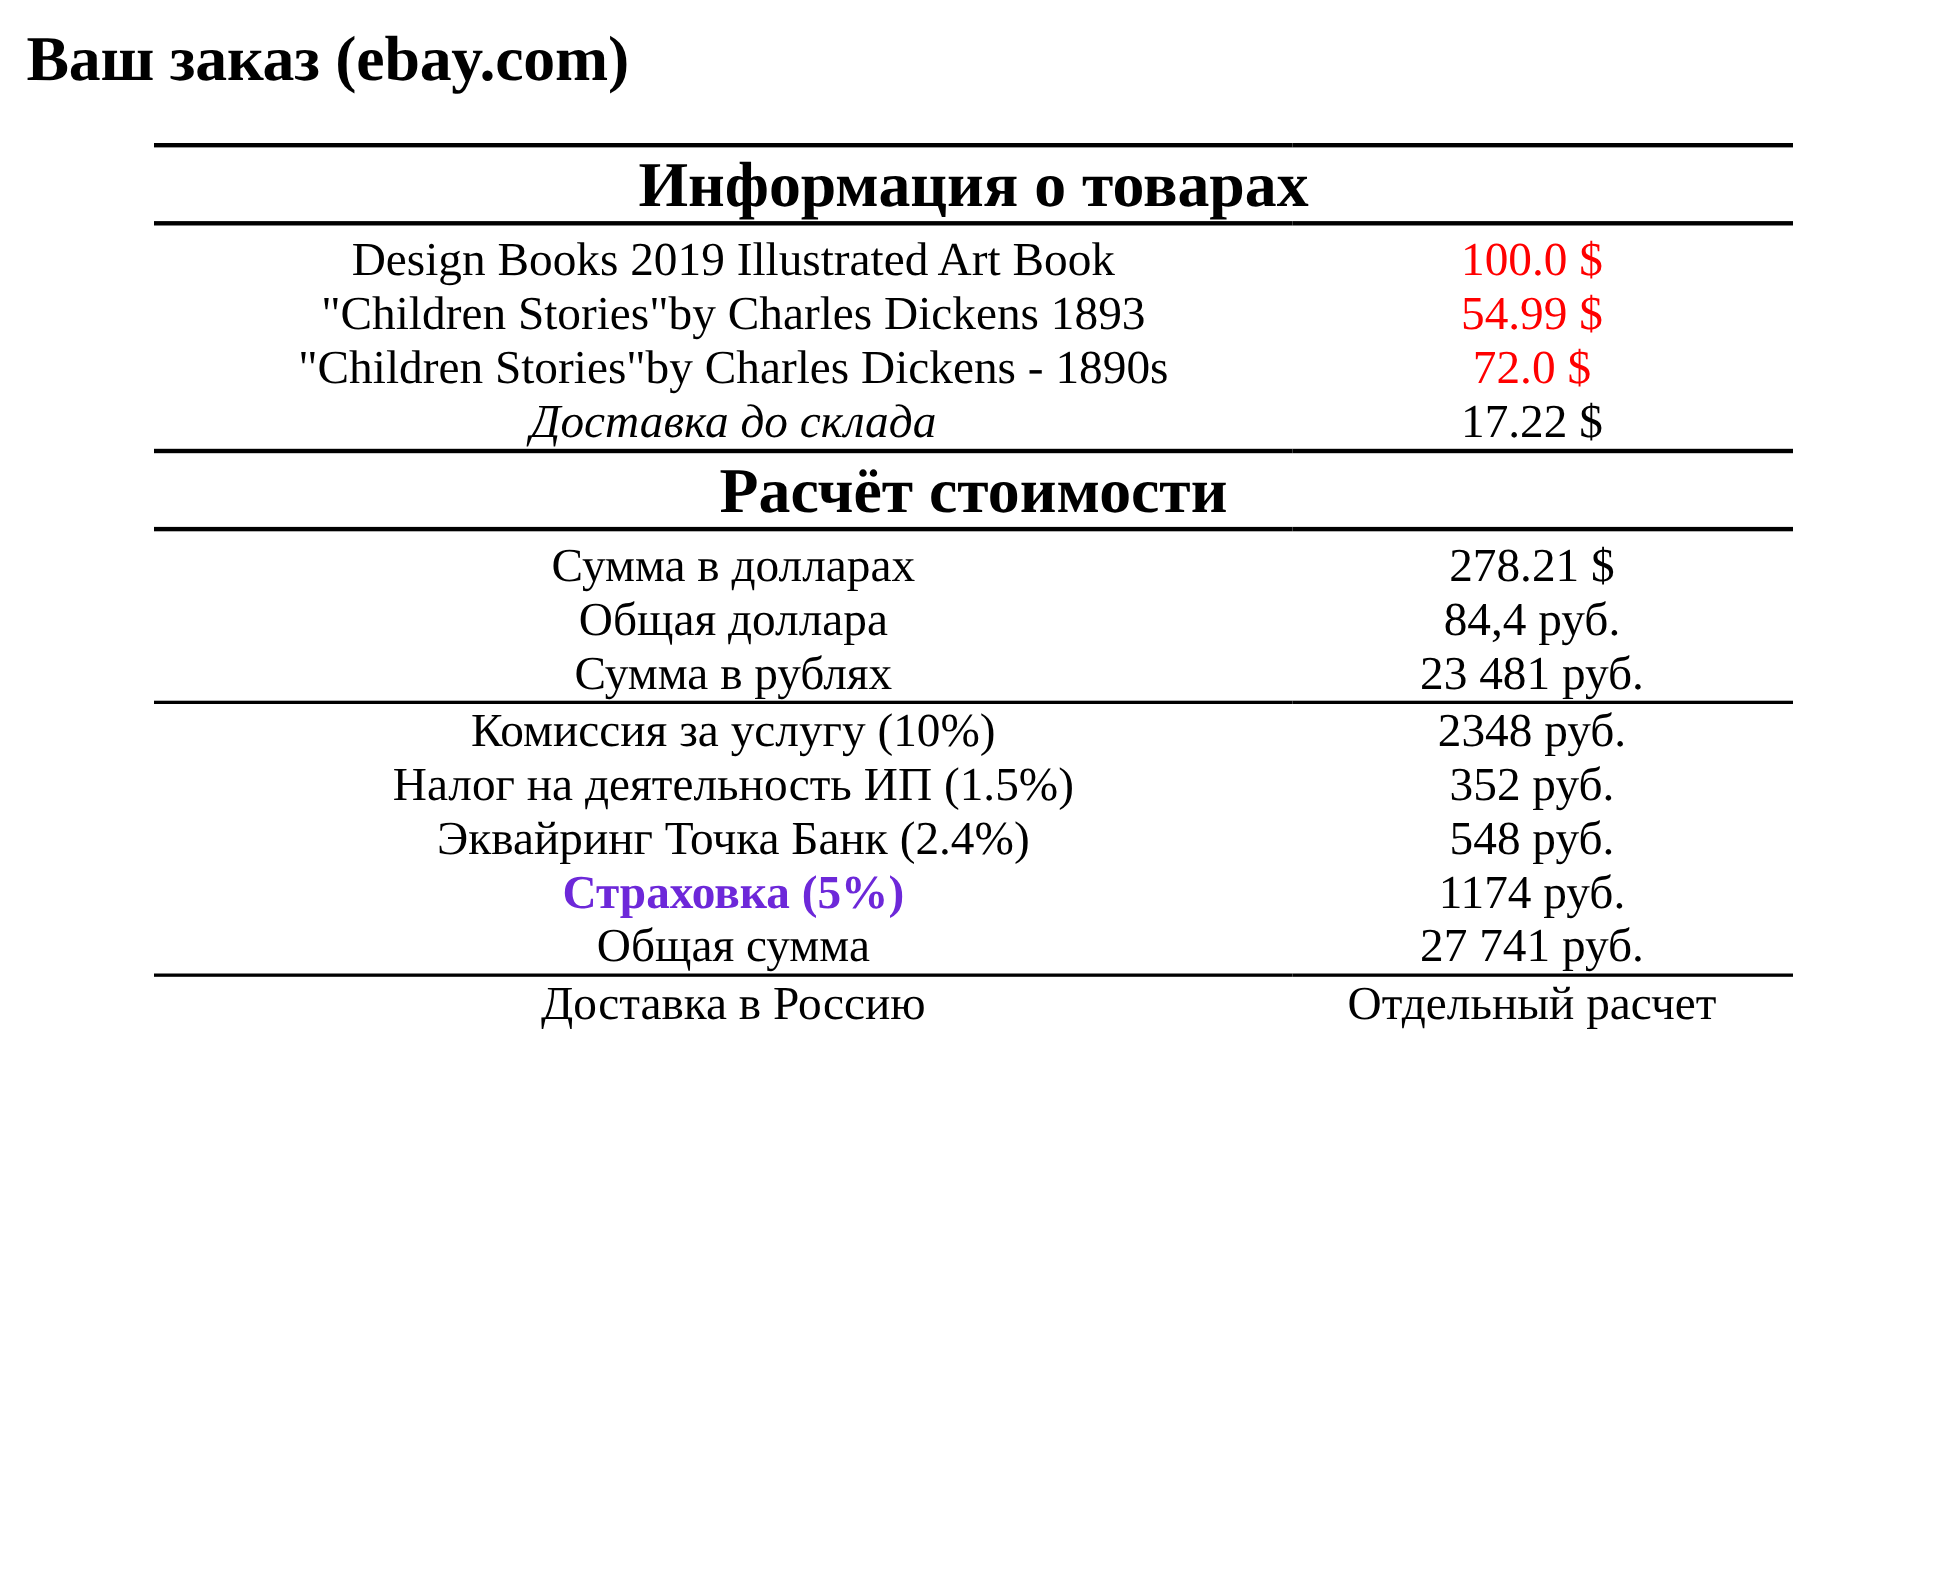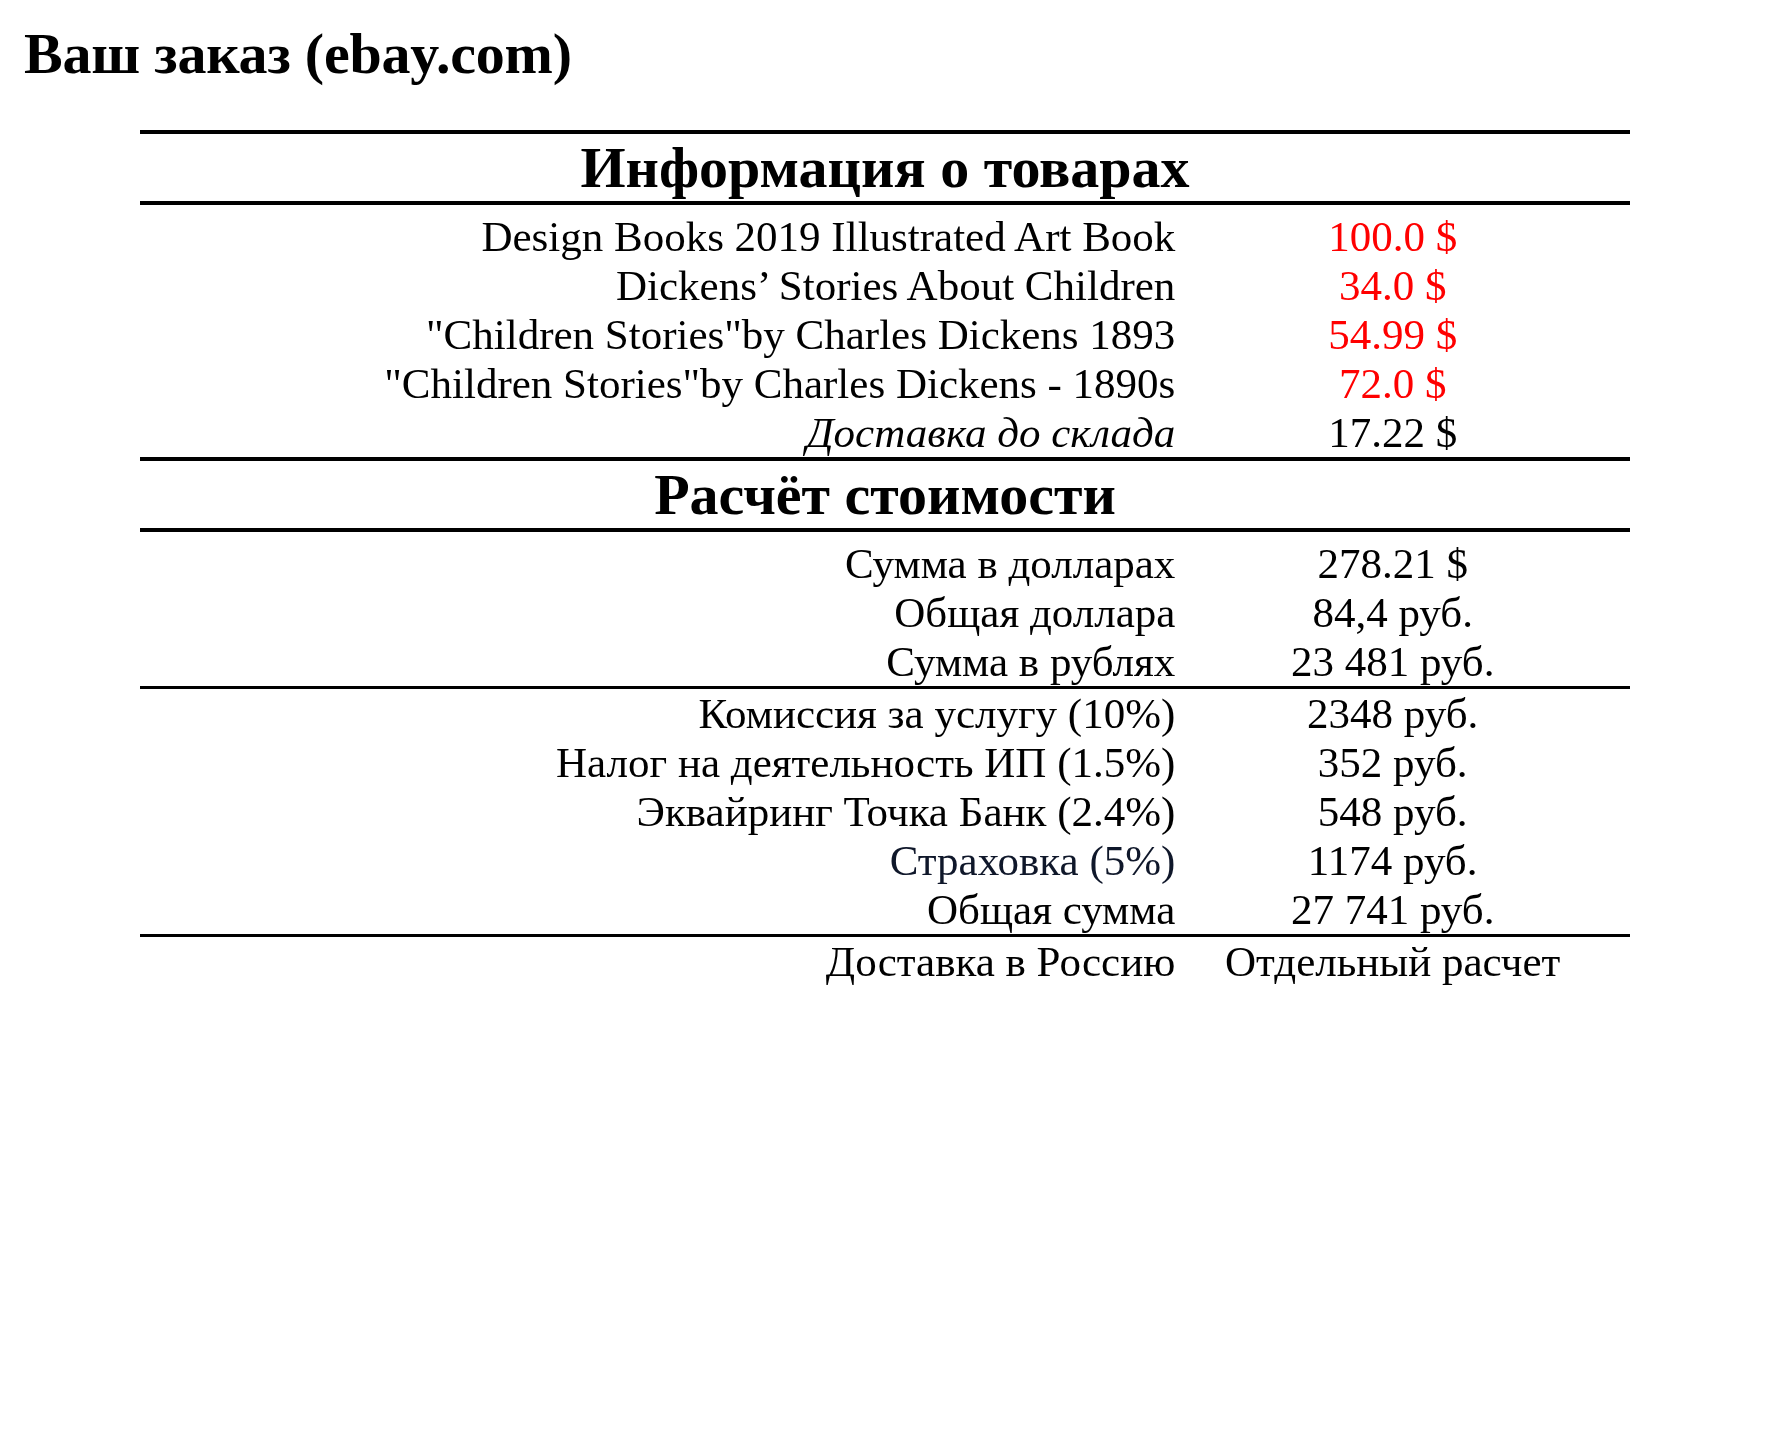--- a/index.html
+++ b/index.html
@@ -54,38 +54,38 @@
   .section-head td {
     text-align: center;
     font-weight: bold;
     font-size: 58px;
     padding: 12px 0 13px 0;
   }
   .row td {
     padding: 5px 0 6px 0;
   }
   .row td.label {
-    text-align: right;
+    text-align: center;
     padding-left: 18px;
     white-space: nowrap;
   }
   .row td.value {
     text-align: center;
     padding-right: 20px;
     white-space: nowrap;
   }
   .price-red {
     color: #ff0000;
   }
   .italic {
     font-style: italic;
   }
   .green-bold {
-    color: #0f172a;
-    font-weight: normal;
+    color: #6d28d9;
+    font-weight: bold;
   }
   .bold {
     font-weight: bold;
   }
   .spacer-row td {
     height: 7px;
   }
   .pad-top td { padding-top: 12px; }
   .pad-bot td { padding-bottom: 12px; }
 </style>
@@ -104,24 +104,20 @@
         <td colspan="2">Информация о товарах</td>
       </tr>
 
       <tr class="spacer-row">
             <td colspan="2"></td>
           </tr>
 
       <tr class="row">
         <td class="label">Design Books 2019 Illustrated Art Book</td>
         <td class="value price-red">100.0 $</td>
-      </tr>
-      <tr class="row">
-        <td class="label">Dickens’ Stories About Children</td>
-        <td class="value price-red">34.0 $</td>
       </tr>
       <tr class="row">
         <td class="label">"Children Stories"by Charles Dickens 1893</td>
         <td class="value price-red">54.99 $</td>
       </tr>
       <tr class="row">
         <td class="label">"Children Stories"by Charles Dickens - 1890s</td>
         <td class="value price-red">72.0 $</td>
       </tr>
       <tr class="row pad-bot">

